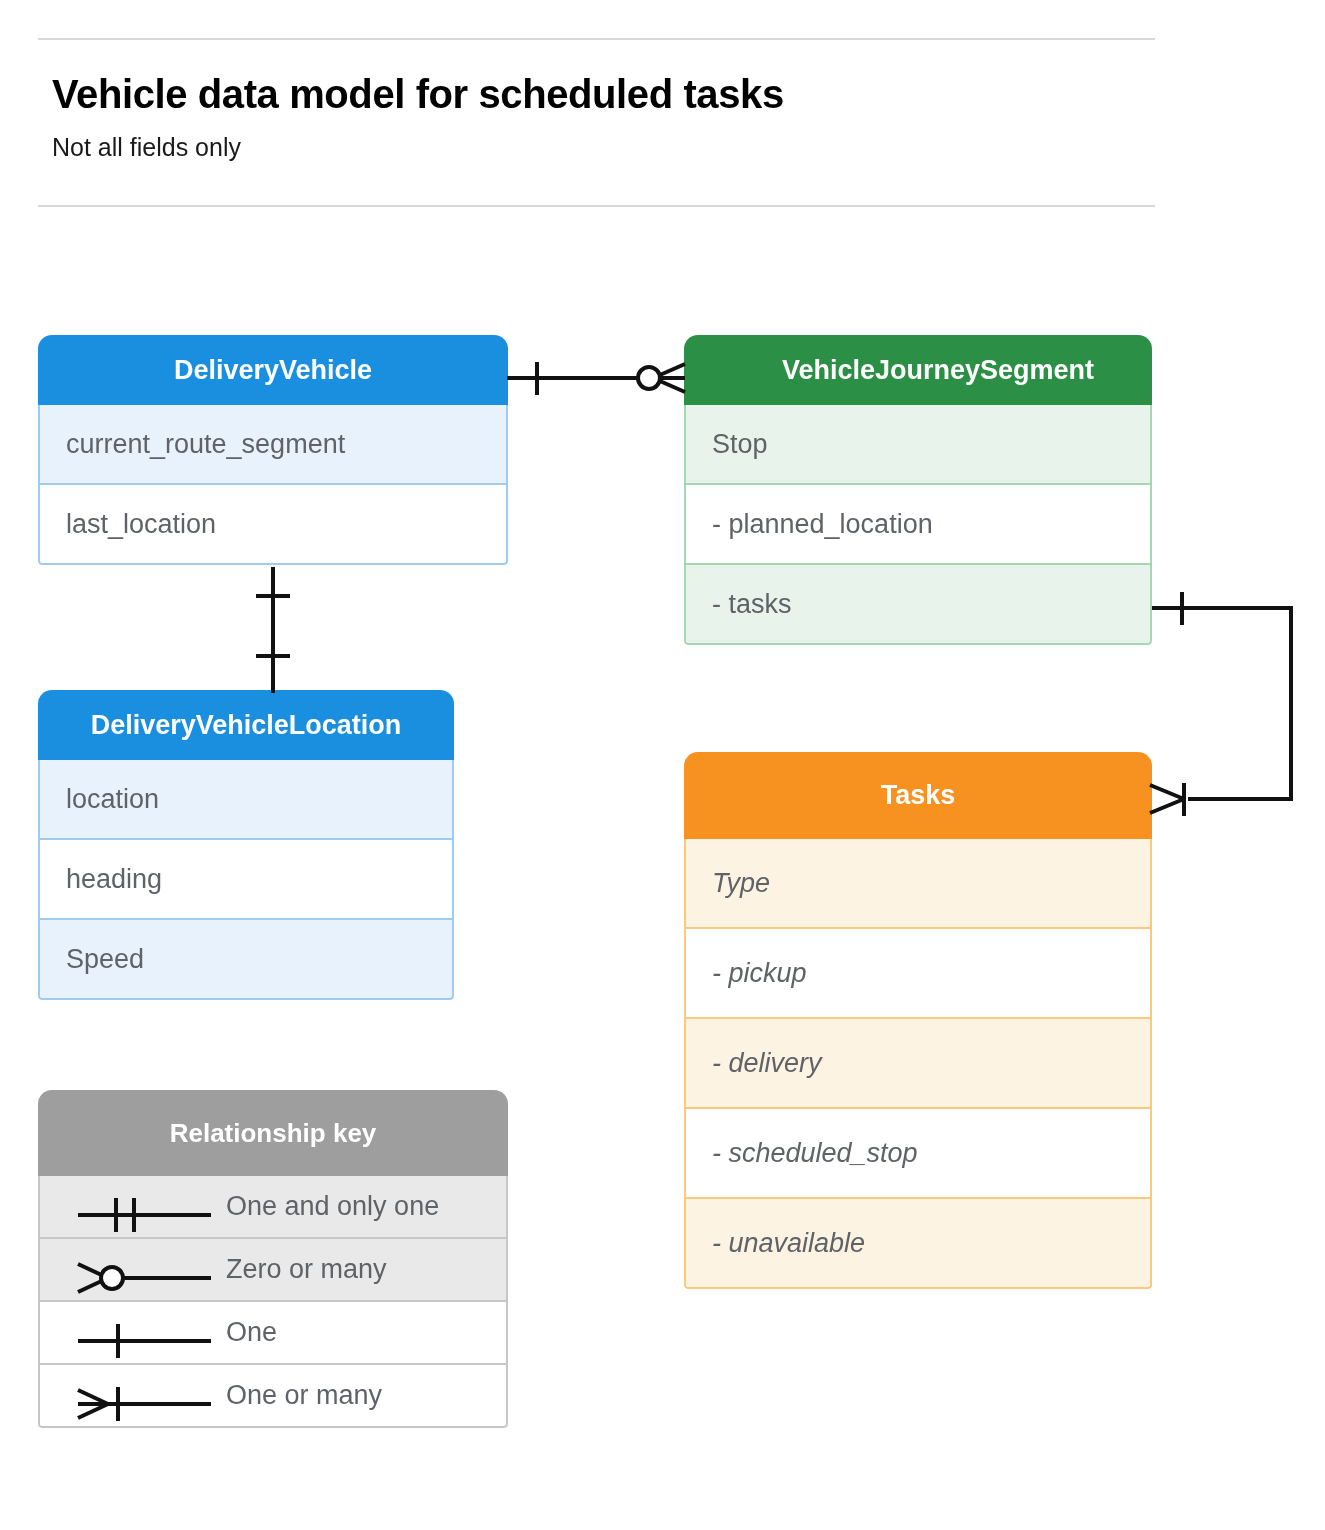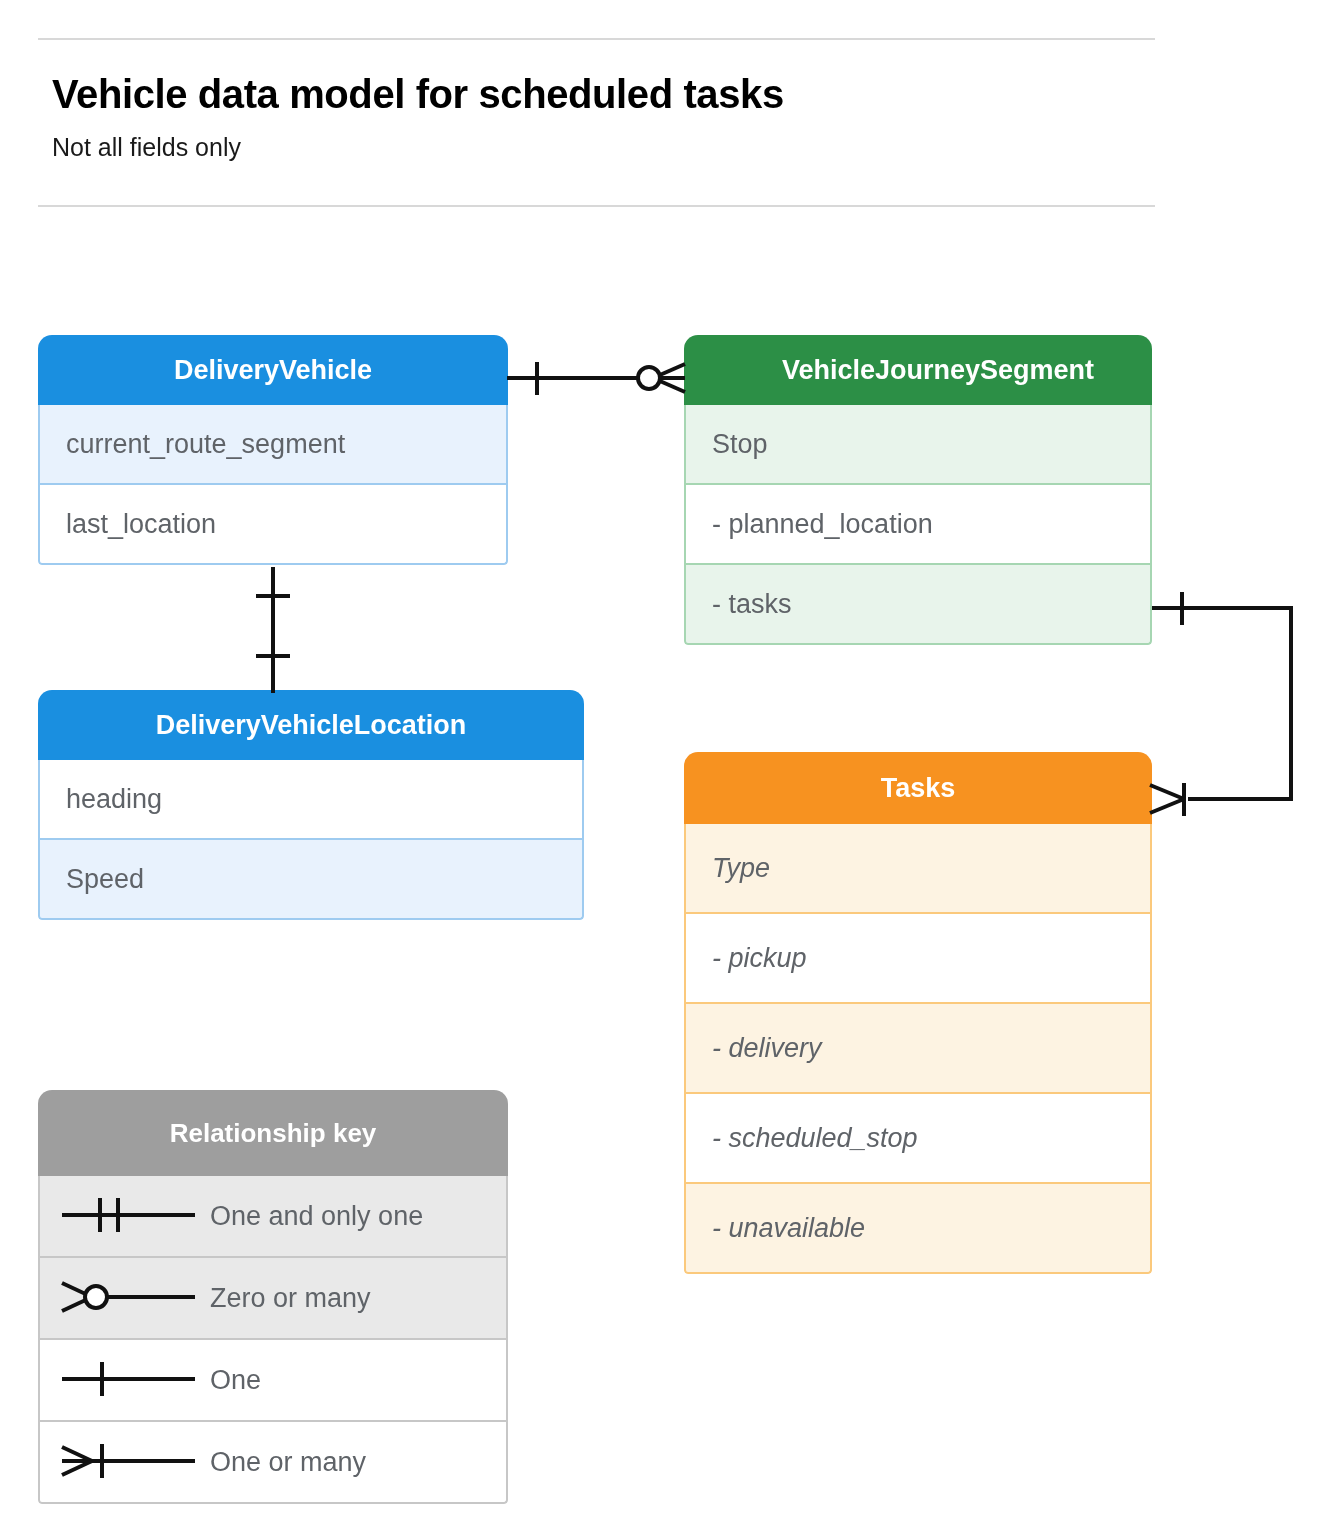--- a/index.html
+++ b/index.html
@@ -102,31 +102,31 @@
 
   
   #ent-delivery-vehicle { left: 38px;  top: 335px;  width: 470px; }
   #ent-delivery-vehicle .entity-header { height: 70px; }
   #ent-delivery-vehicle .entity-row    { height: 80px; }
 
   #ent-vehicle-journey-segment { left: 684px; top: 335px; width: 468px; }
   #ent-vehicle-journey-segment .entity-header { height: 70px; padding-left: 40px; }
   #ent-vehicle-journey-segment .entity-row    { height: 80px; }
 
-  #ent-delivery-vehicle-location { left: 38px; top: 690px; width: 546px; }
+  #ent-delivery-vehicle-location { left: 38px; top: 690px; width: 416px; }
   #ent-delivery-vehicle-location .entity-header { height: 70px; }
   #ent-delivery-vehicle-location .entity-row    { height: 80px; }
 
   #ent-tasks { left: 684px; top: 752px; width: 468px; }
-  #ent-tasks .entity-header { height: 72px; }
+  #ent-tasks .entity-header { height: 87px; }
   #ent-tasks .entity-row    { height: 90px; font-style: italic; }
 
   #legend-box { left: 38px; top: 1090px; width: 470px; }
   #legend-box .entity-header { height: 86px; font-size: 26px; }
-  #legend-box .entity-row    { height: 82px; padding-left: 0; }
+  #legend-box .entity-row    { height: 63px; padding-left: 16px; }
 
   .legend-symbol {
     width: 170px;
     flex: 0 0 170px;
     height: 100%;
     position: relative;
   }
   .legend-label {
     font-size: 27px;
     color: #5f6368;
@@ -153,20 +153,21 @@
 
 <div class="entity theme-green" id="ent-vehicle-journey-segment">
   <div class="entity-header">VehicleJourneySegment</div>
   <div class="entity-row alt">Stop</div>
   <div class="entity-row plain">-  planned_location</div>
   <div class="entity-row alt last">- tasks</div>
 </div>
 
 <div class="entity theme-blue" id="ent-delivery-vehicle-location">
   <div class="entity-header">DeliveryVehicleLocation</div>
+  <div class="entity-row alt">location</div>
   <div class="entity-row plain">heading</div>
   <div class="entity-row alt last">Speed</div>
 </div>
 
 <div class="entity theme-orange" id="ent-tasks">
   <div class="entity-header">Tasks</div>
   <div class="entity-row alt">Type</div>
   <div class="entity-row plain">-  pickup</div>
   <div class="entity-row alt">-  delivery</div>
   <div class="entity-row plain">-  scheduled_stop</div>

